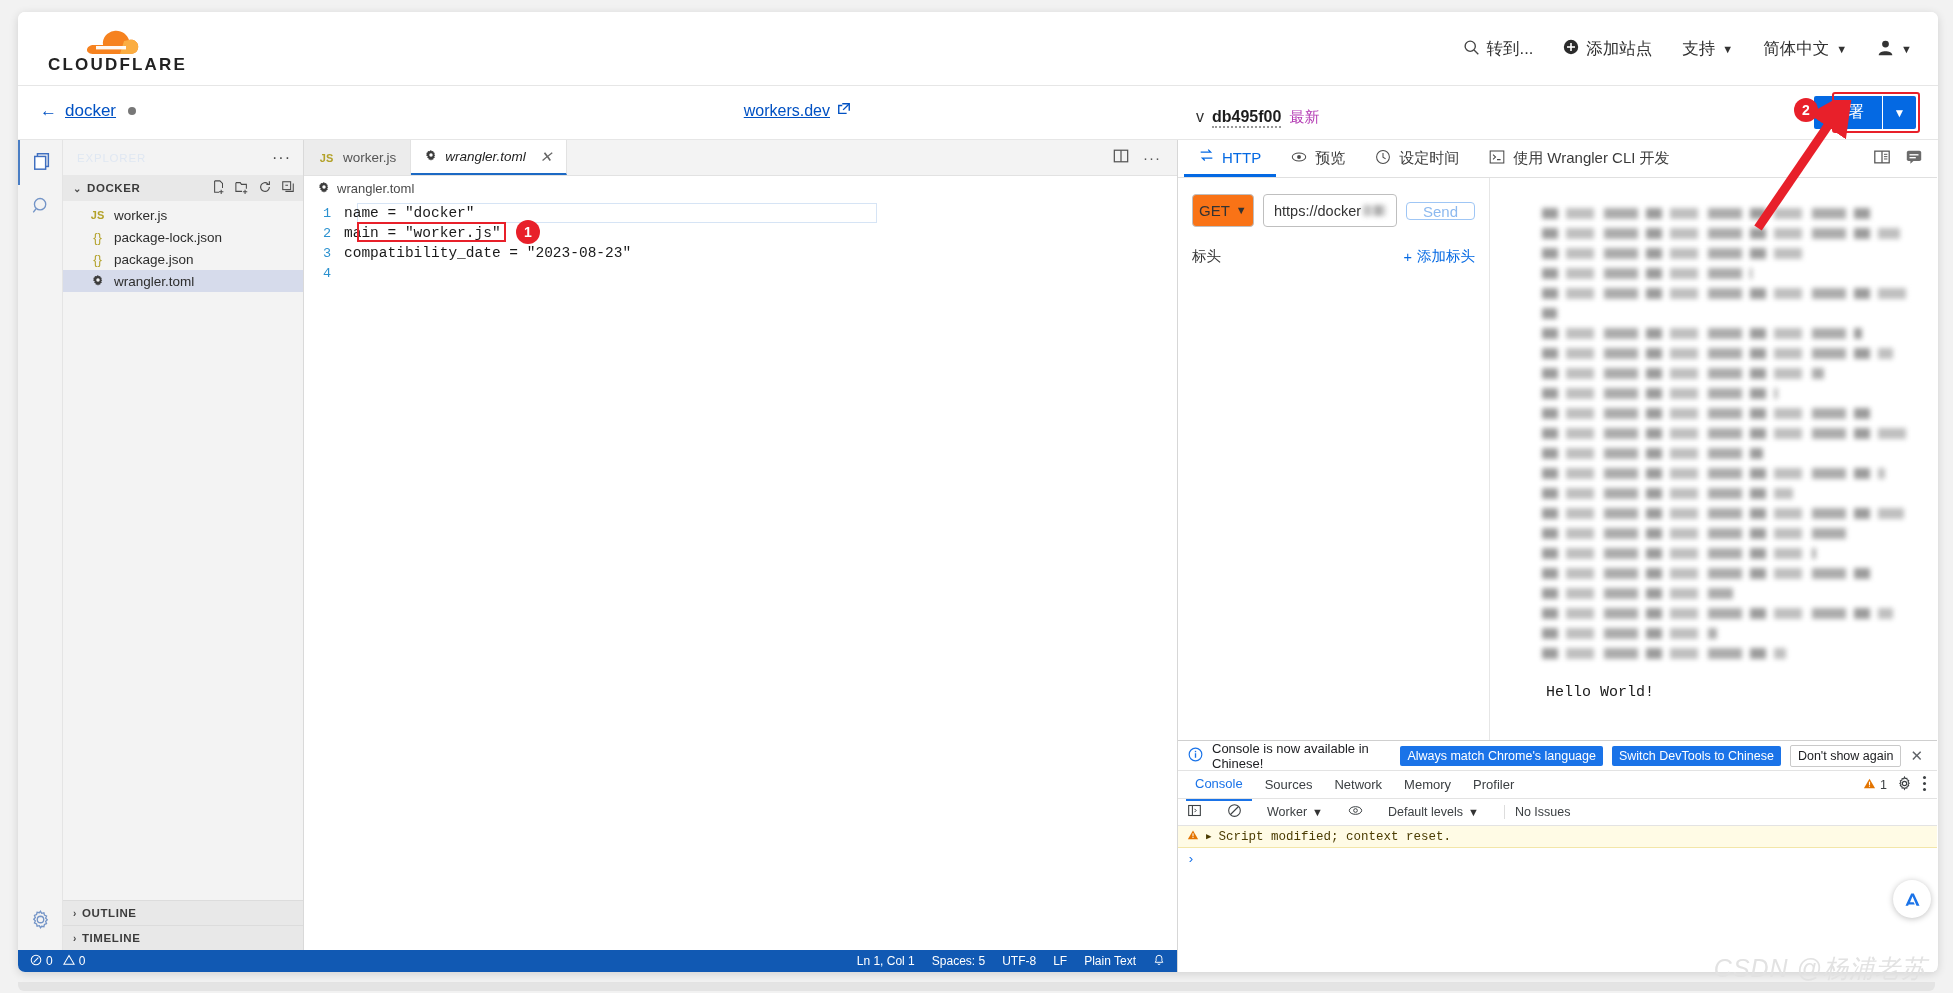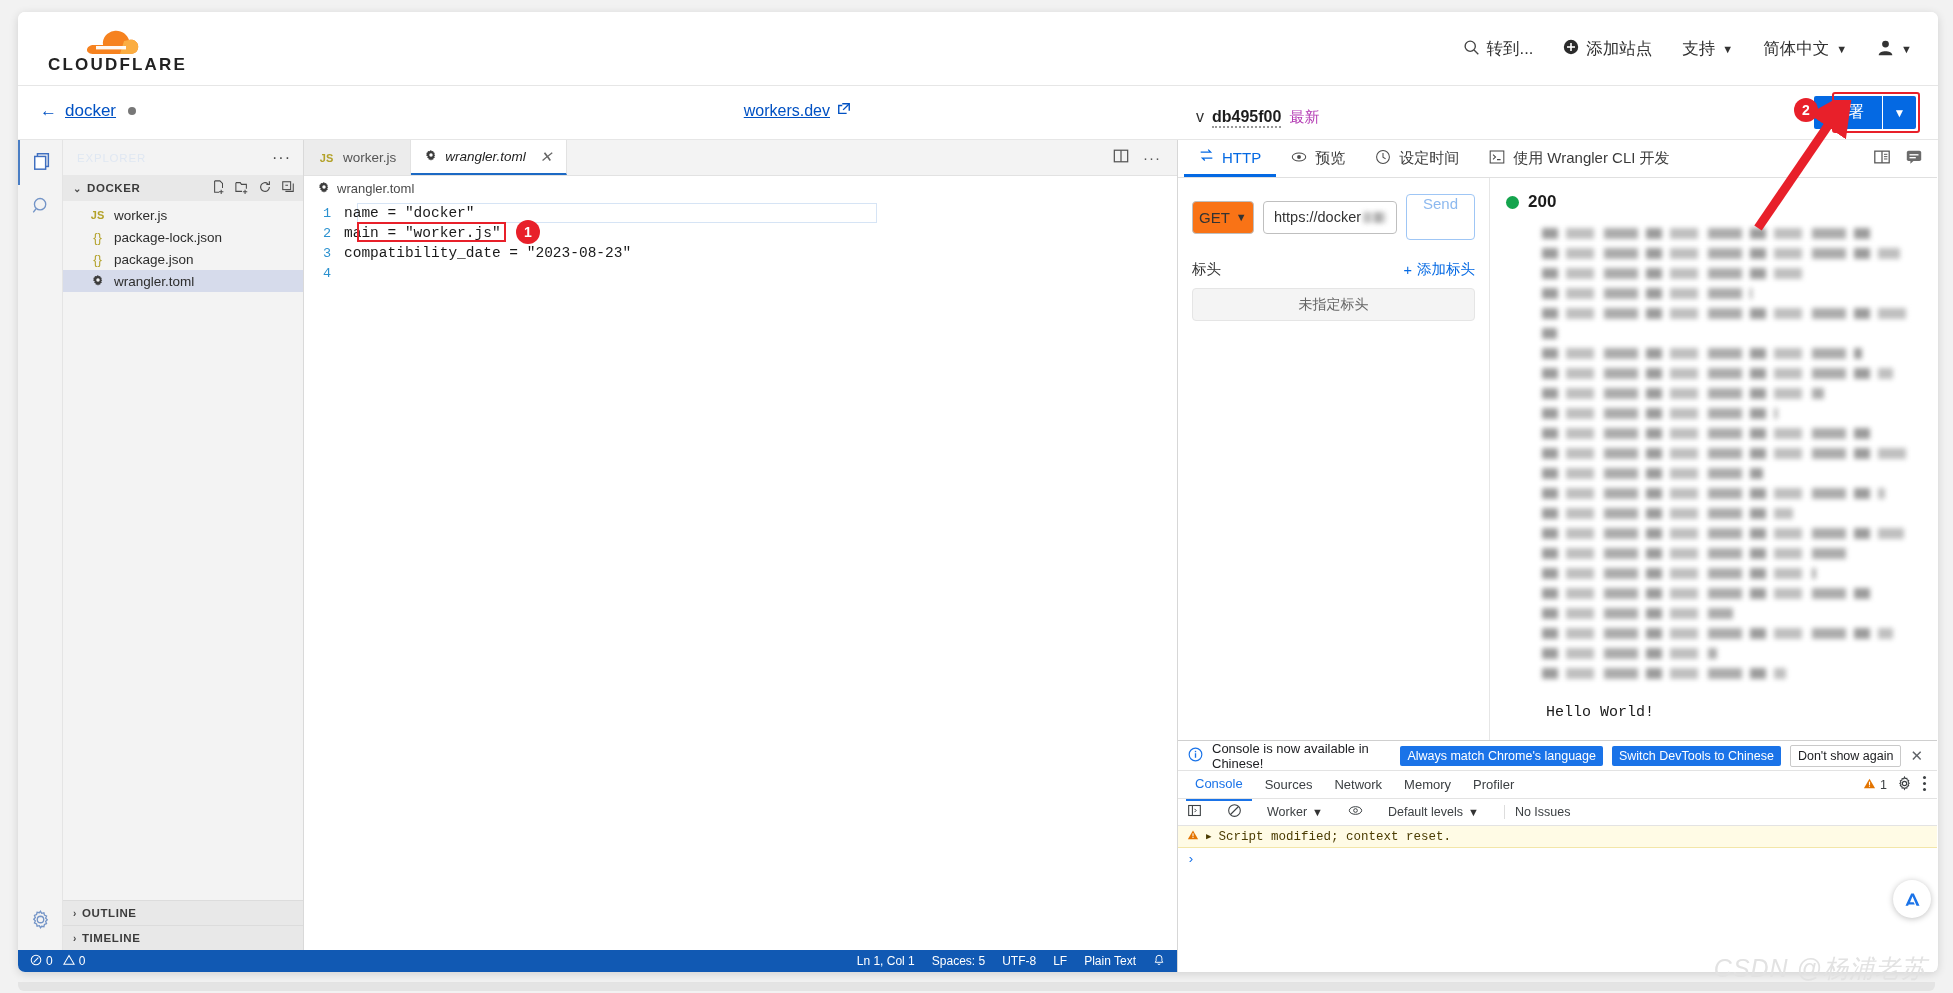--- a/index.html
+++ b/index.html
@@ -311,21 +311,21 @@
     display: flex; align-items: center; overflow: hidden;
     position: relative;
   }
   .blur-url {
     display: inline-block; margin-left: 2px;
     height: 11px; width: 105px;
     background: linear-gradient(90deg,#b9b9b9 0 38%, #fff 38% 46%, #9d9d9d 46% 82%, #cfcfcf 82% 100%);
     filter: blur(2.4px); opacity: .85;
   }
   .send-btn {
-    height: 46px; padding: 0 16px;
+    height: 18px; padding: 0 16px;
     border: 1px solid #9fc6f5; border-radius: 4px;
     background: #fff; color: #8db9ef; font-size: 15px;
     cursor: pointer;
   }
   .hdr-row {
     display: flex; align-items: center; margin-top: 20px;
   }
   .hdr-label { font-size: 14.5px; color: #333; }
   .hdr-add {
     margin-left: auto; font-size: 14.5px; color: #0469e3;
@@ -820,28 +820,23 @@
               <div class="send-btn">Send</div>
             </div>
 
             <div class="hdr-row">
               <span class="hdr-label">标头</span>
               <span class="hdr-add">
                 <span>+</span>
                 <span>添加标头</span>
               </span>
             </div>
-            <div class="hdr-empty">未指定标头</div>
           </div>
 
           <div class="resp-col">
-            <div class="status-row">
-              <span class="status-dot"></span>
-              <span>200</span>
-            </div>
             <div class="resp-body">
               <div class="blur-line" style="width:88%;"></div>
               <div class="blur-line" style="width:94%;"></div>
               <div class="blur-line" style="width:70%;"></div>
               <div class="blur-line" style="width:55%;"></div>
               <div class="blur-line" style="width:98%;"></div>
               <div class="blur-line" style="width:4%;"></div>
               <div class="blur-line" style="width:84%;"></div>
               <div class="blur-line" style="width:92%;"></div>
               <div class="blur-line" style="width:74%;"></div>

